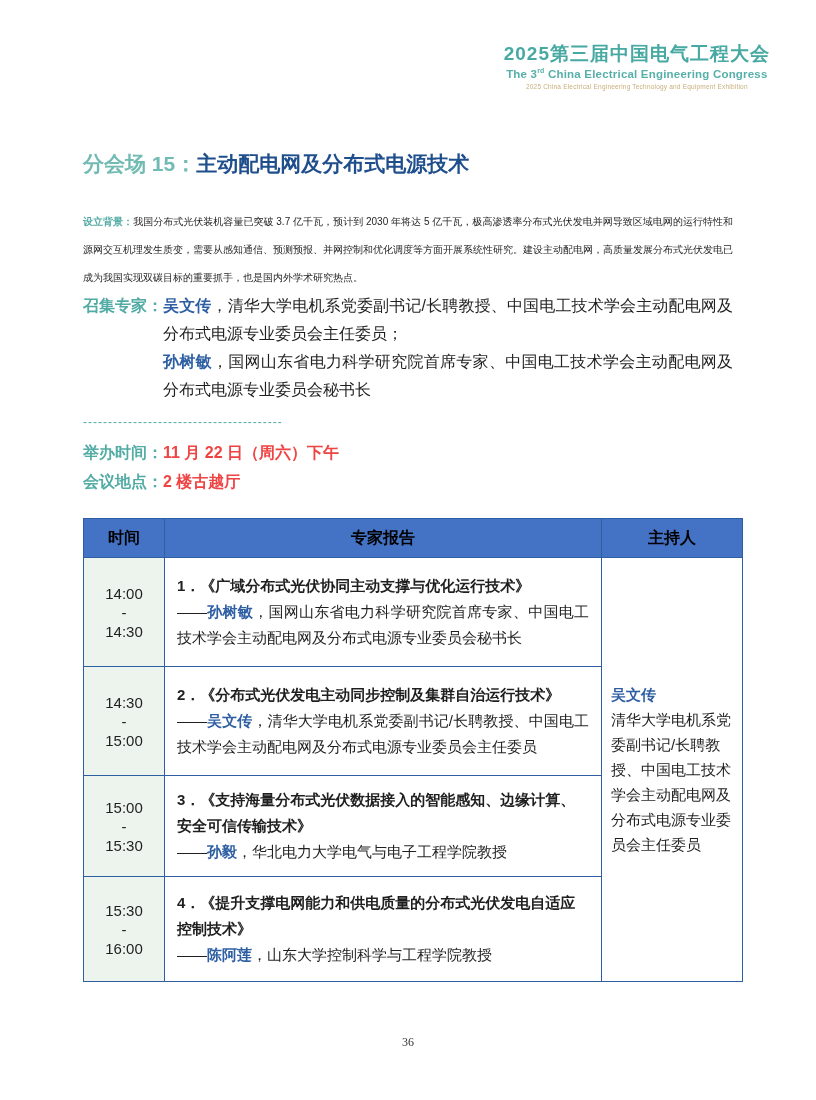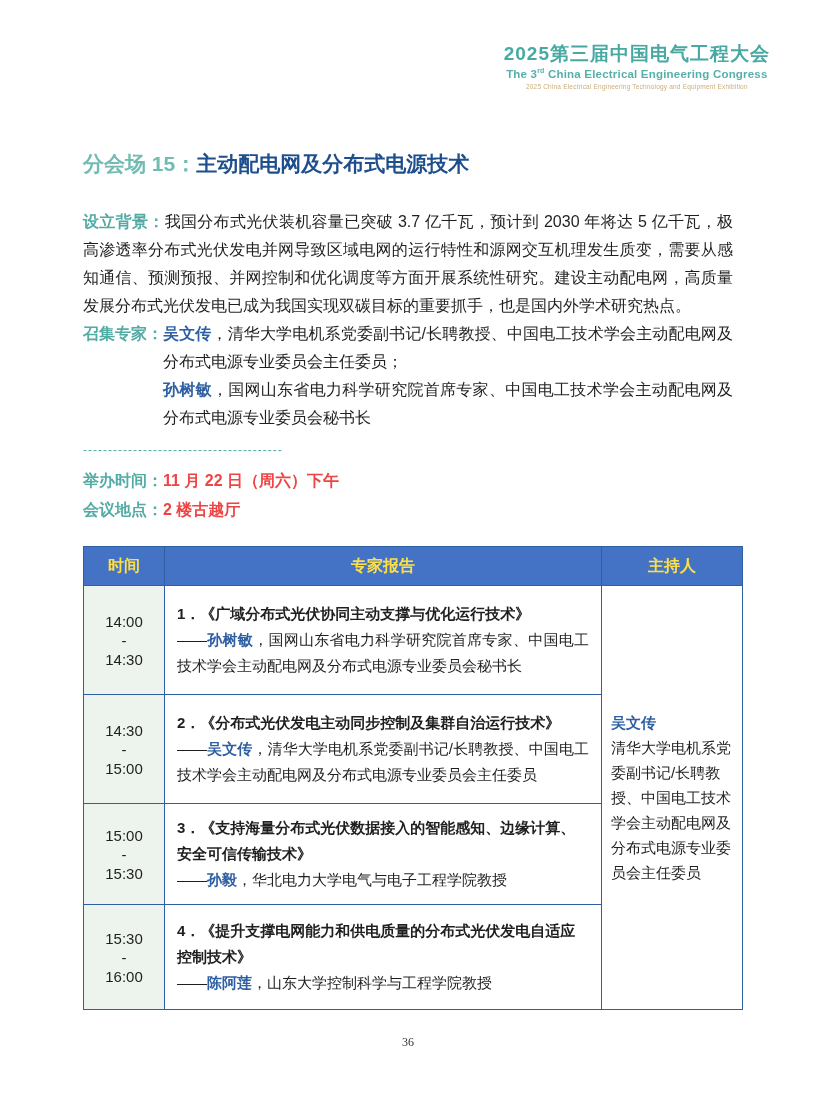--- a/index.html
+++ b/index.html
@@ -33,21 +33,21 @@
   .content{padding:0 83px;}
   .session-title{
     margin:148px 0 0 0;
     font-size:21px;font-weight:bold;line-height:32px;
   }
   .session-prefix{color:#72bbb3;}
   .session-name{color:#1f4e8c;}
   .lbl{color:#52aba4;font-weight:bold;}
   .para{
     margin:28px 0 0 0;
-    font-size:16px;line-height:28px;text-align:justify;
+    font-size:10px;line-height:28px;text-align:justify;
   }
   .field{
     display:flex;align-items:flex-start;
     font-size:16px;line-height:28px;
   }
   .field .lbl{flex:0 0 auto;white-space:nowrap;}
   .field .val{flex:1 1 auto;text-align:justify;}
   .nm{color:#2e5fa3;font-weight:bold;}
   .dashes{
     margin-top:10px;
@@ -59,21 +59,21 @@
   
   table.sched{
     margin-top:22px;
     width:650px;border-collapse:collapse;table-layout:fixed;
   }
   table.sched th,table.sched td{
     border:1px solid #2e5fa3;
     vertical-align:middle;
   }
   table.sched th{
-    background:#4472c4;color:#fde047;
+    background:#4472c4;color:#000000;
     font-size:16px;font-weight:bold;
     height:36px;text-align:center;
   }
   .col-time{width:78px;}
   .col-report{width:434px;}
   .col-chair{width:138px;}
   td.time-cell{
     background:#edf3ed;
     text-align:center;font-size:15px;line-height:19px;
     white-space:pre-line;

